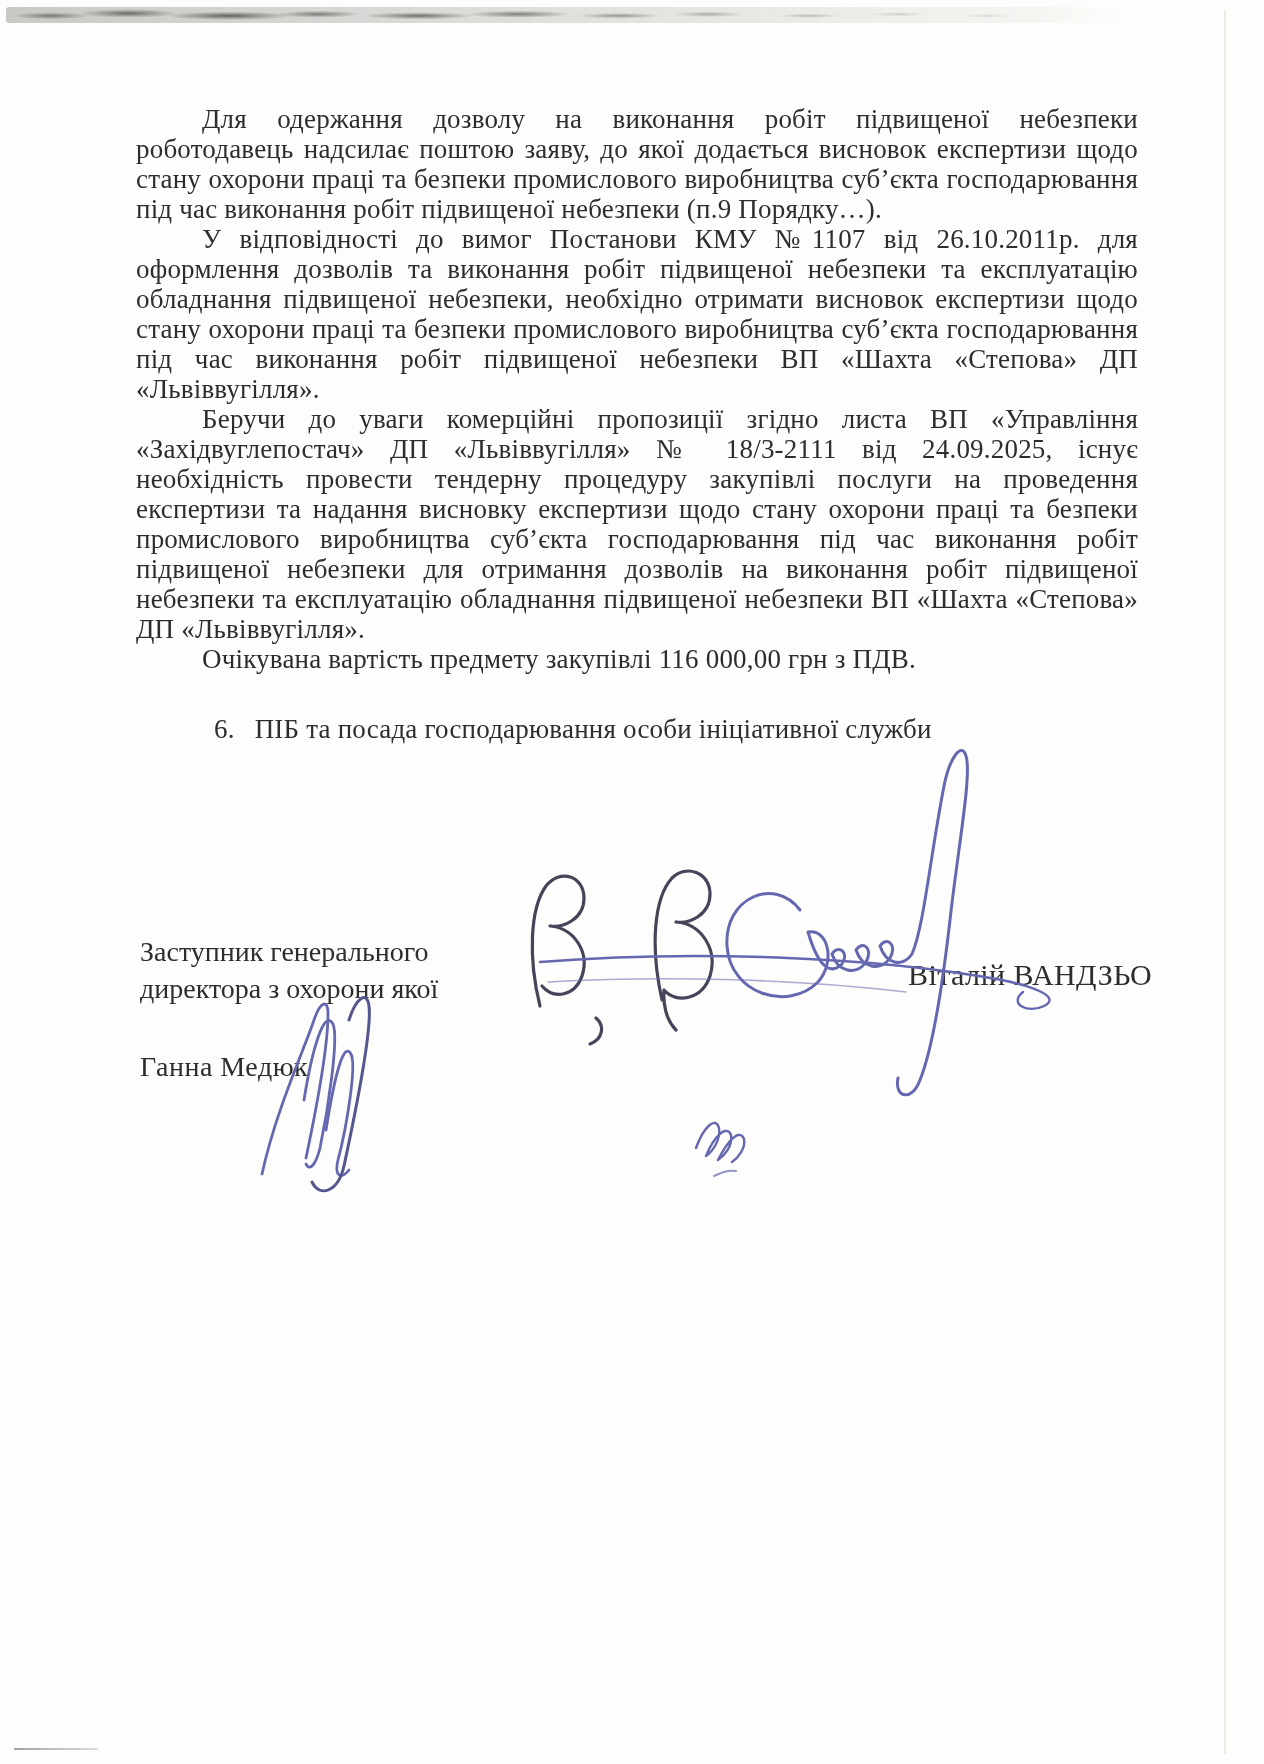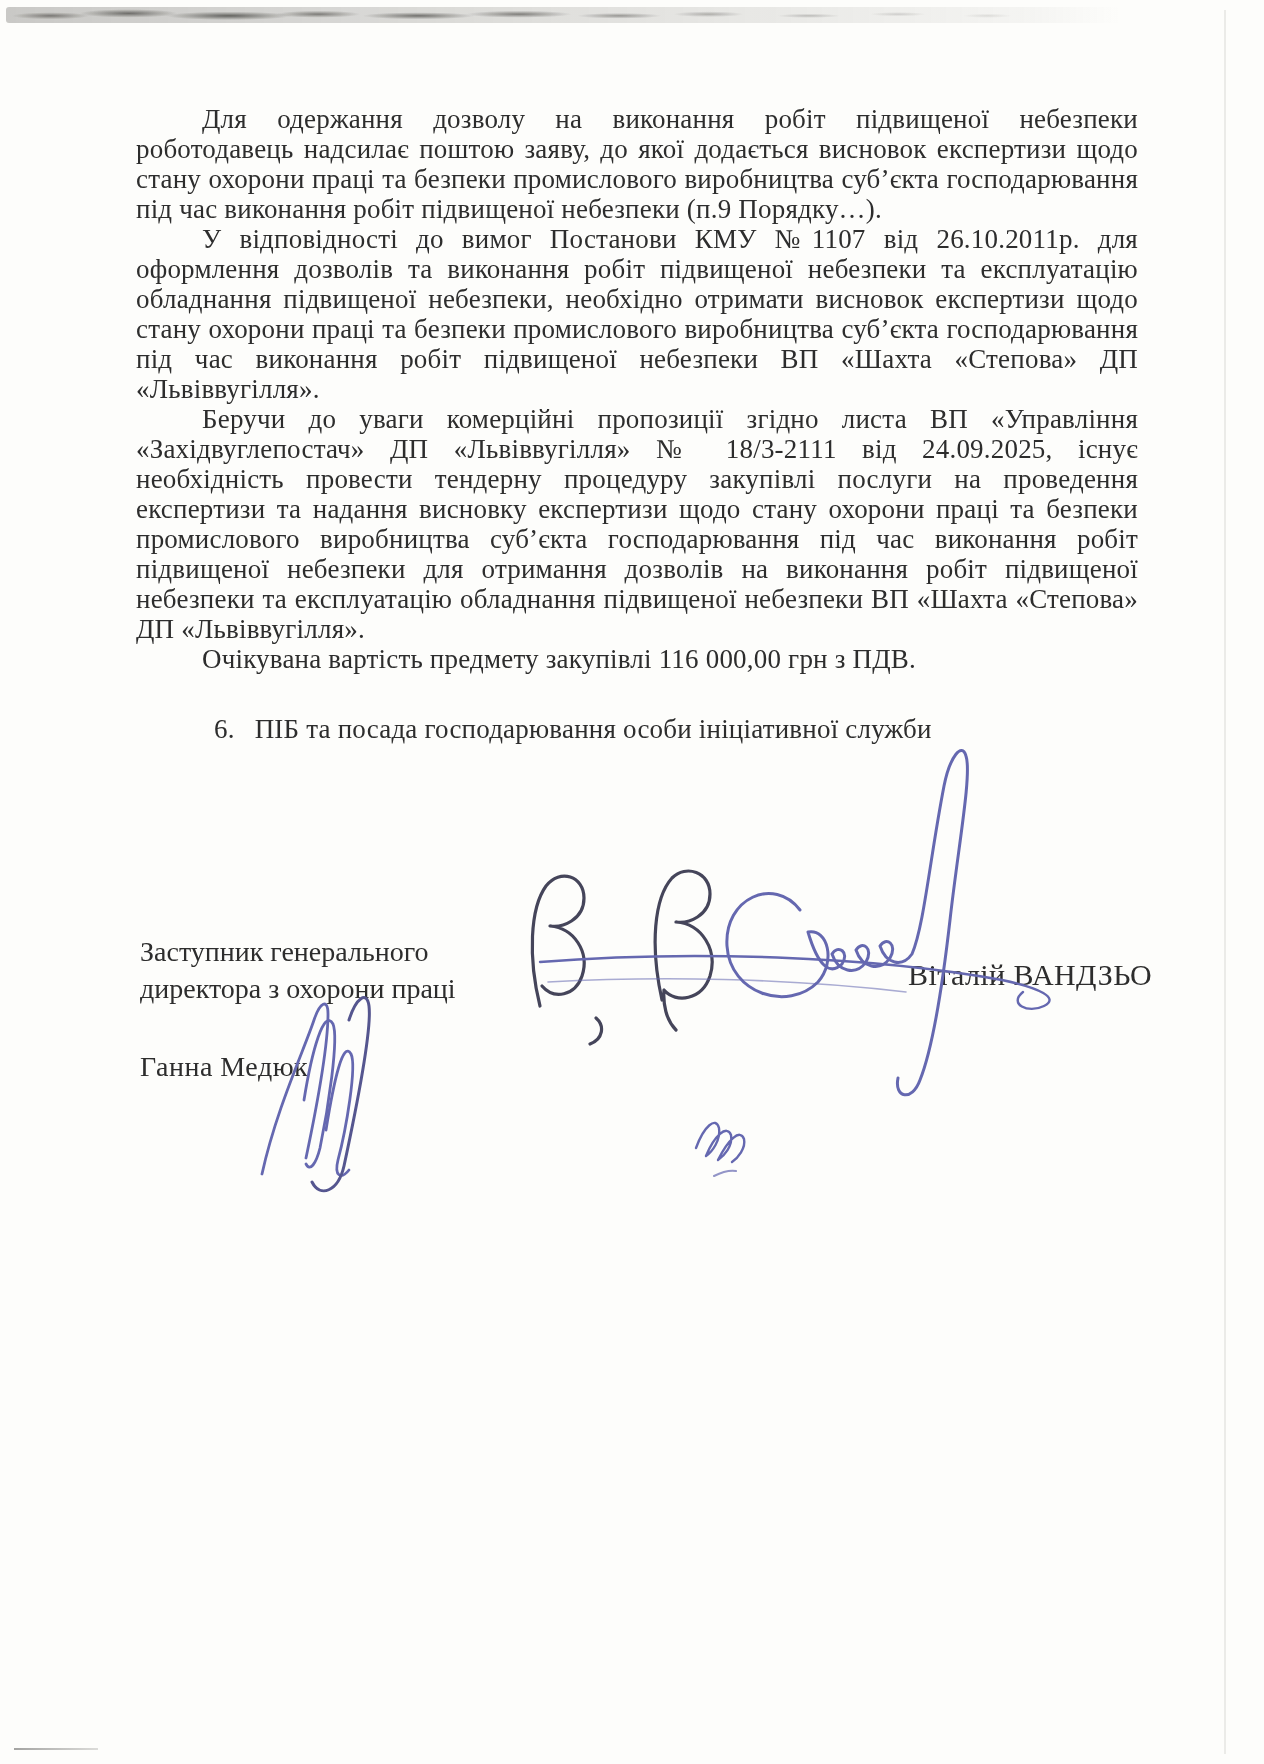--- a/index.html
+++ b/index.html
@@ -86,21 +86,21 @@
     <p class="para">Беручи до уваги комерційні пропозиції згідно листа ВП «Управління «Західвуглепостач» ДП «Львіввугілля» № 18/3-2111 від 24.09.2025, існує необхідність провести тендерну процедуру закупівлі послуги на проведення експертизи та надання висновку експертизи щодо стану охорони праці та безпеки промислового виробництва суб’єкта господарювання під час виконання робіт підвищеної небезпеки для отримання дозволів на виконання робіт підвищеної небезпеки та експлуатацію обладнання підвищеної небезпеки ВП «Шахта «Степова» ДП «Львіввугілля».</p>
     <p class="para">Очікувана вартість предмету закупівлі 116 000,00 грн з ПДВ.</p>
     <div class="item6">
       <span>6.</span>
       <span>ПІБ та посада господарювання особи ініціативної служби</span>
     </div>
   </div>
 
   <div class="sig-title">
     <div>Заступник генерального</div>
-    <div>директора з охорони праці</div>
+    <div>директора з охорони якої</div>
   </div>
 
   <div class="approver-name">Віталій ВАНДЗЬО</div>
   <div class="initiator-name">Ганна Медюк</div>
 
   <svg class="sig-svg sig-main" width="700" height="450" viewBox="0 0 700 450">
     <g fill="none" stroke-linecap="round" stroke-linejoin="round">
 
       <g stroke="#45455a" stroke-width="3.2">
         <path d="M62,278 C50,230 52,180 68,158 C82,140 106,148 106,170 C106,192 84,200 72,198 C96,200 112,224 104,248 C97,268 76,272 64,258"></path>

